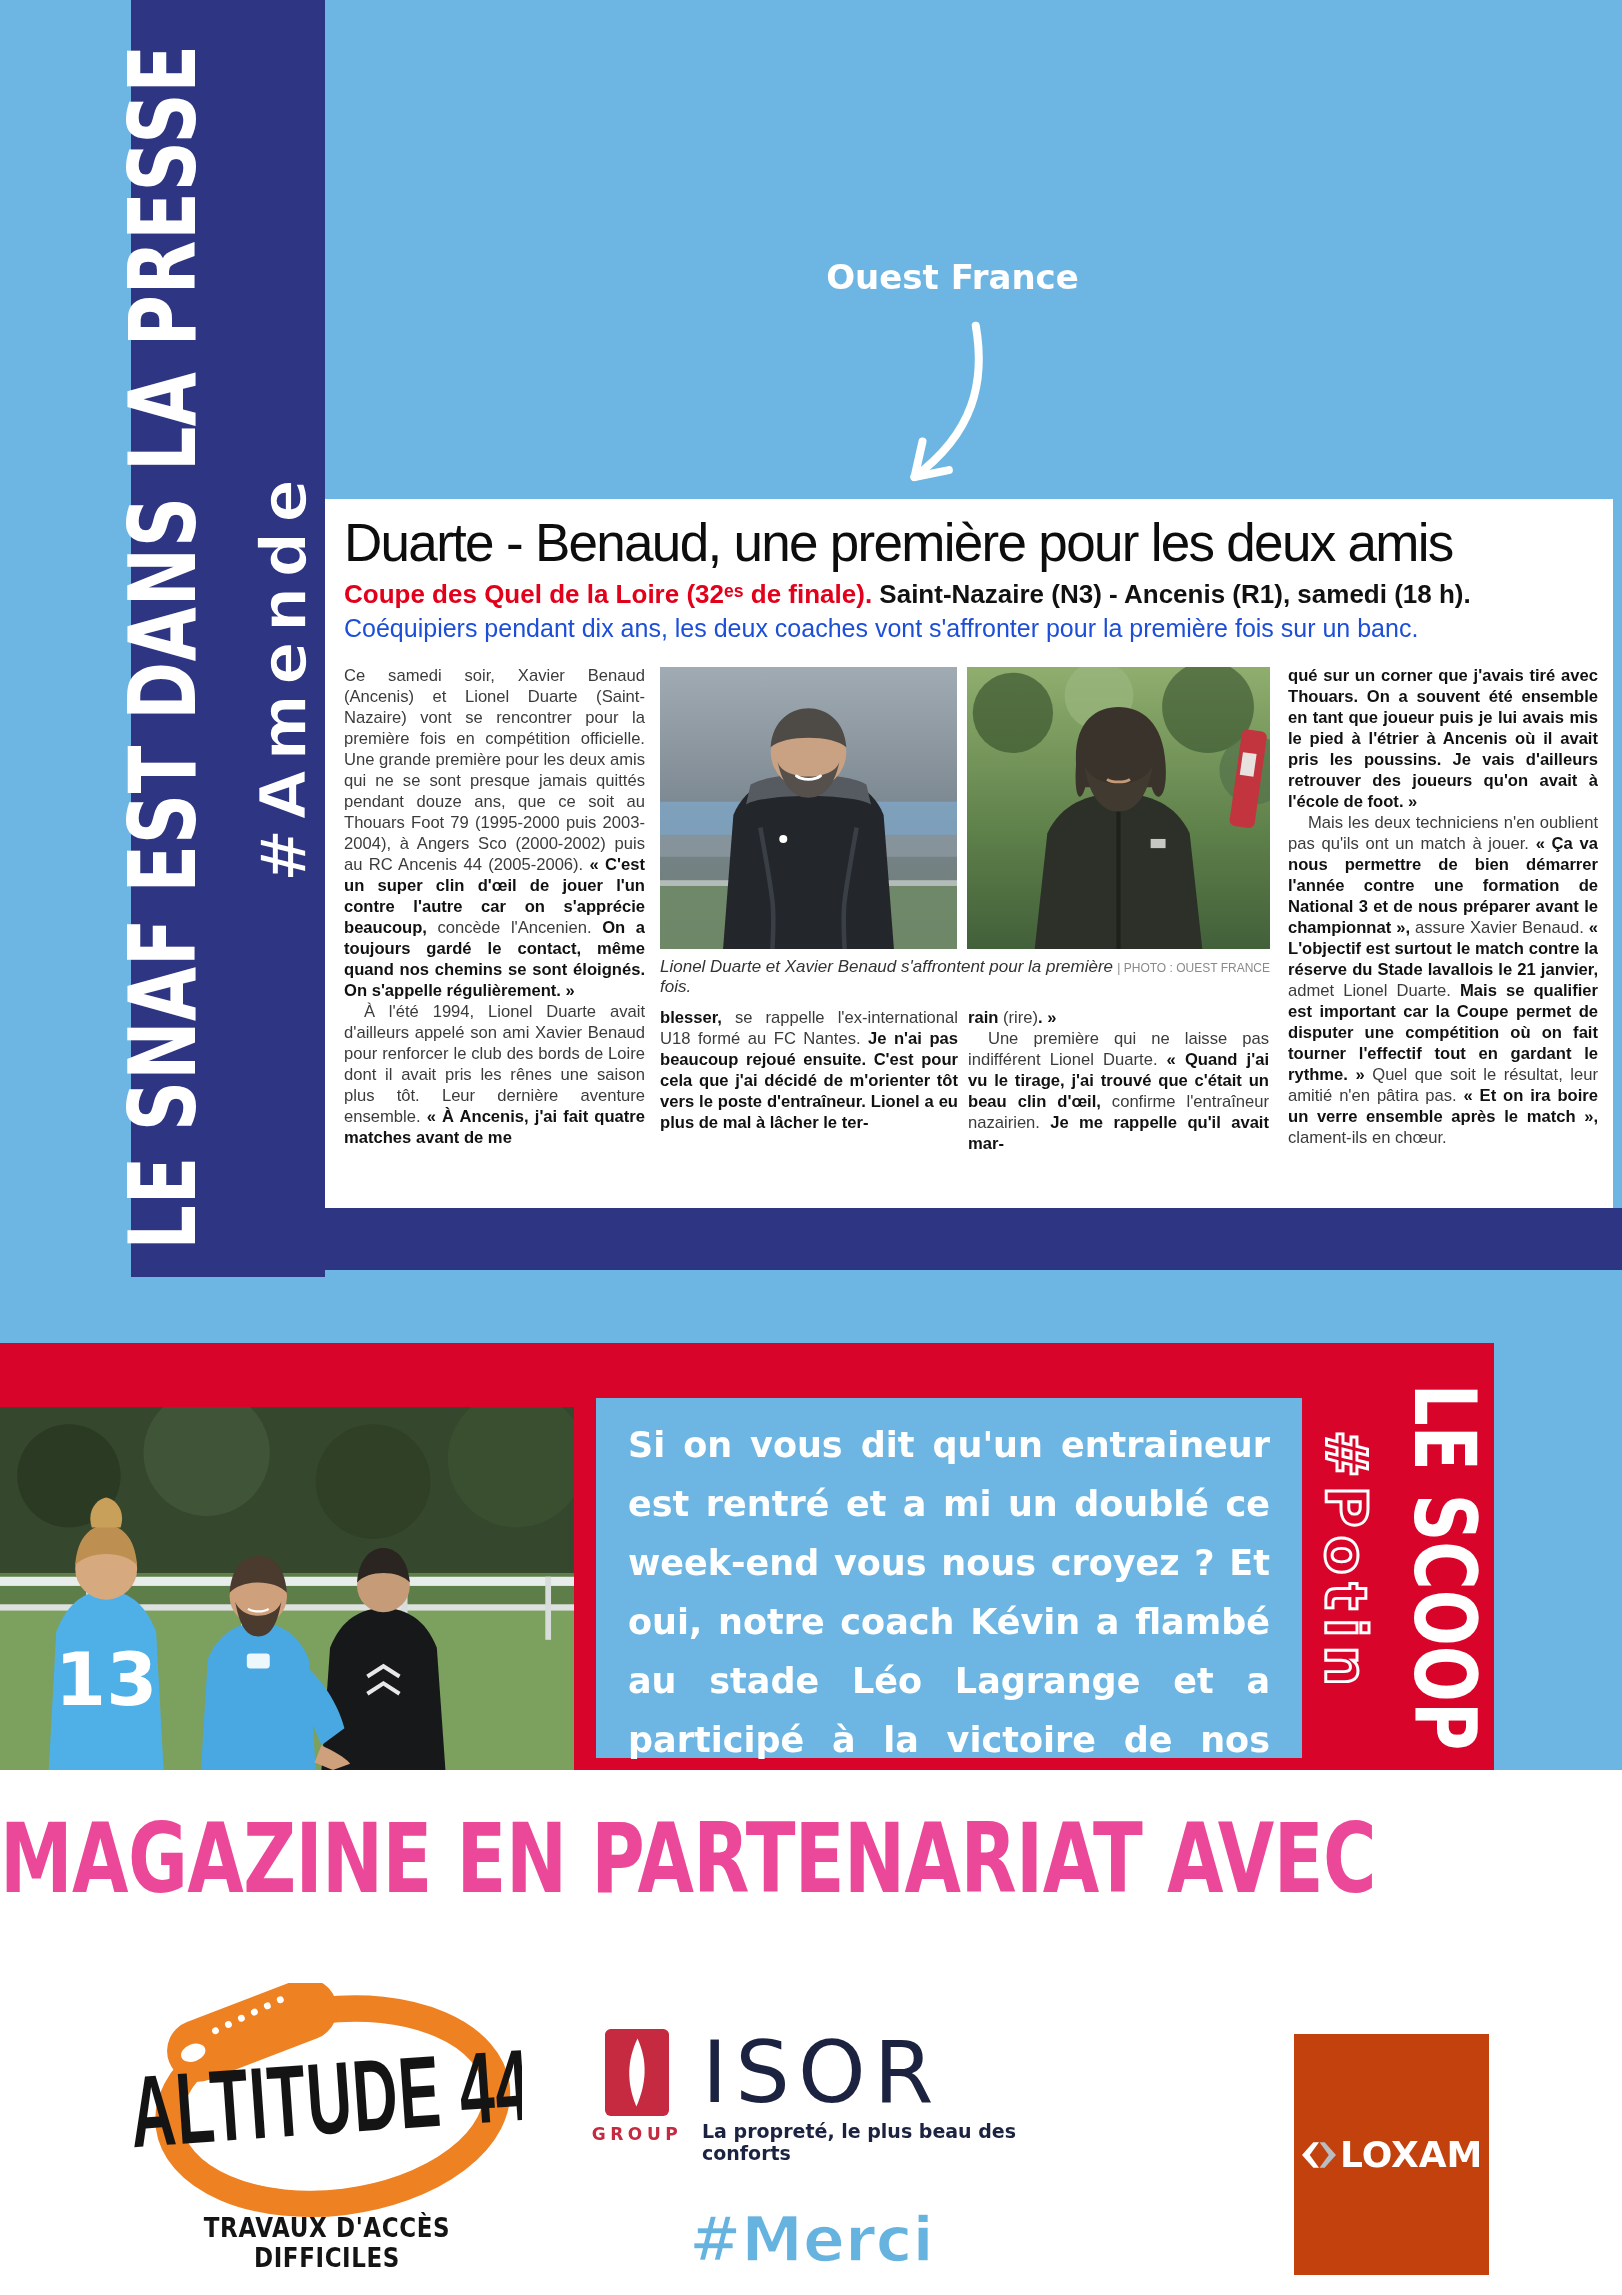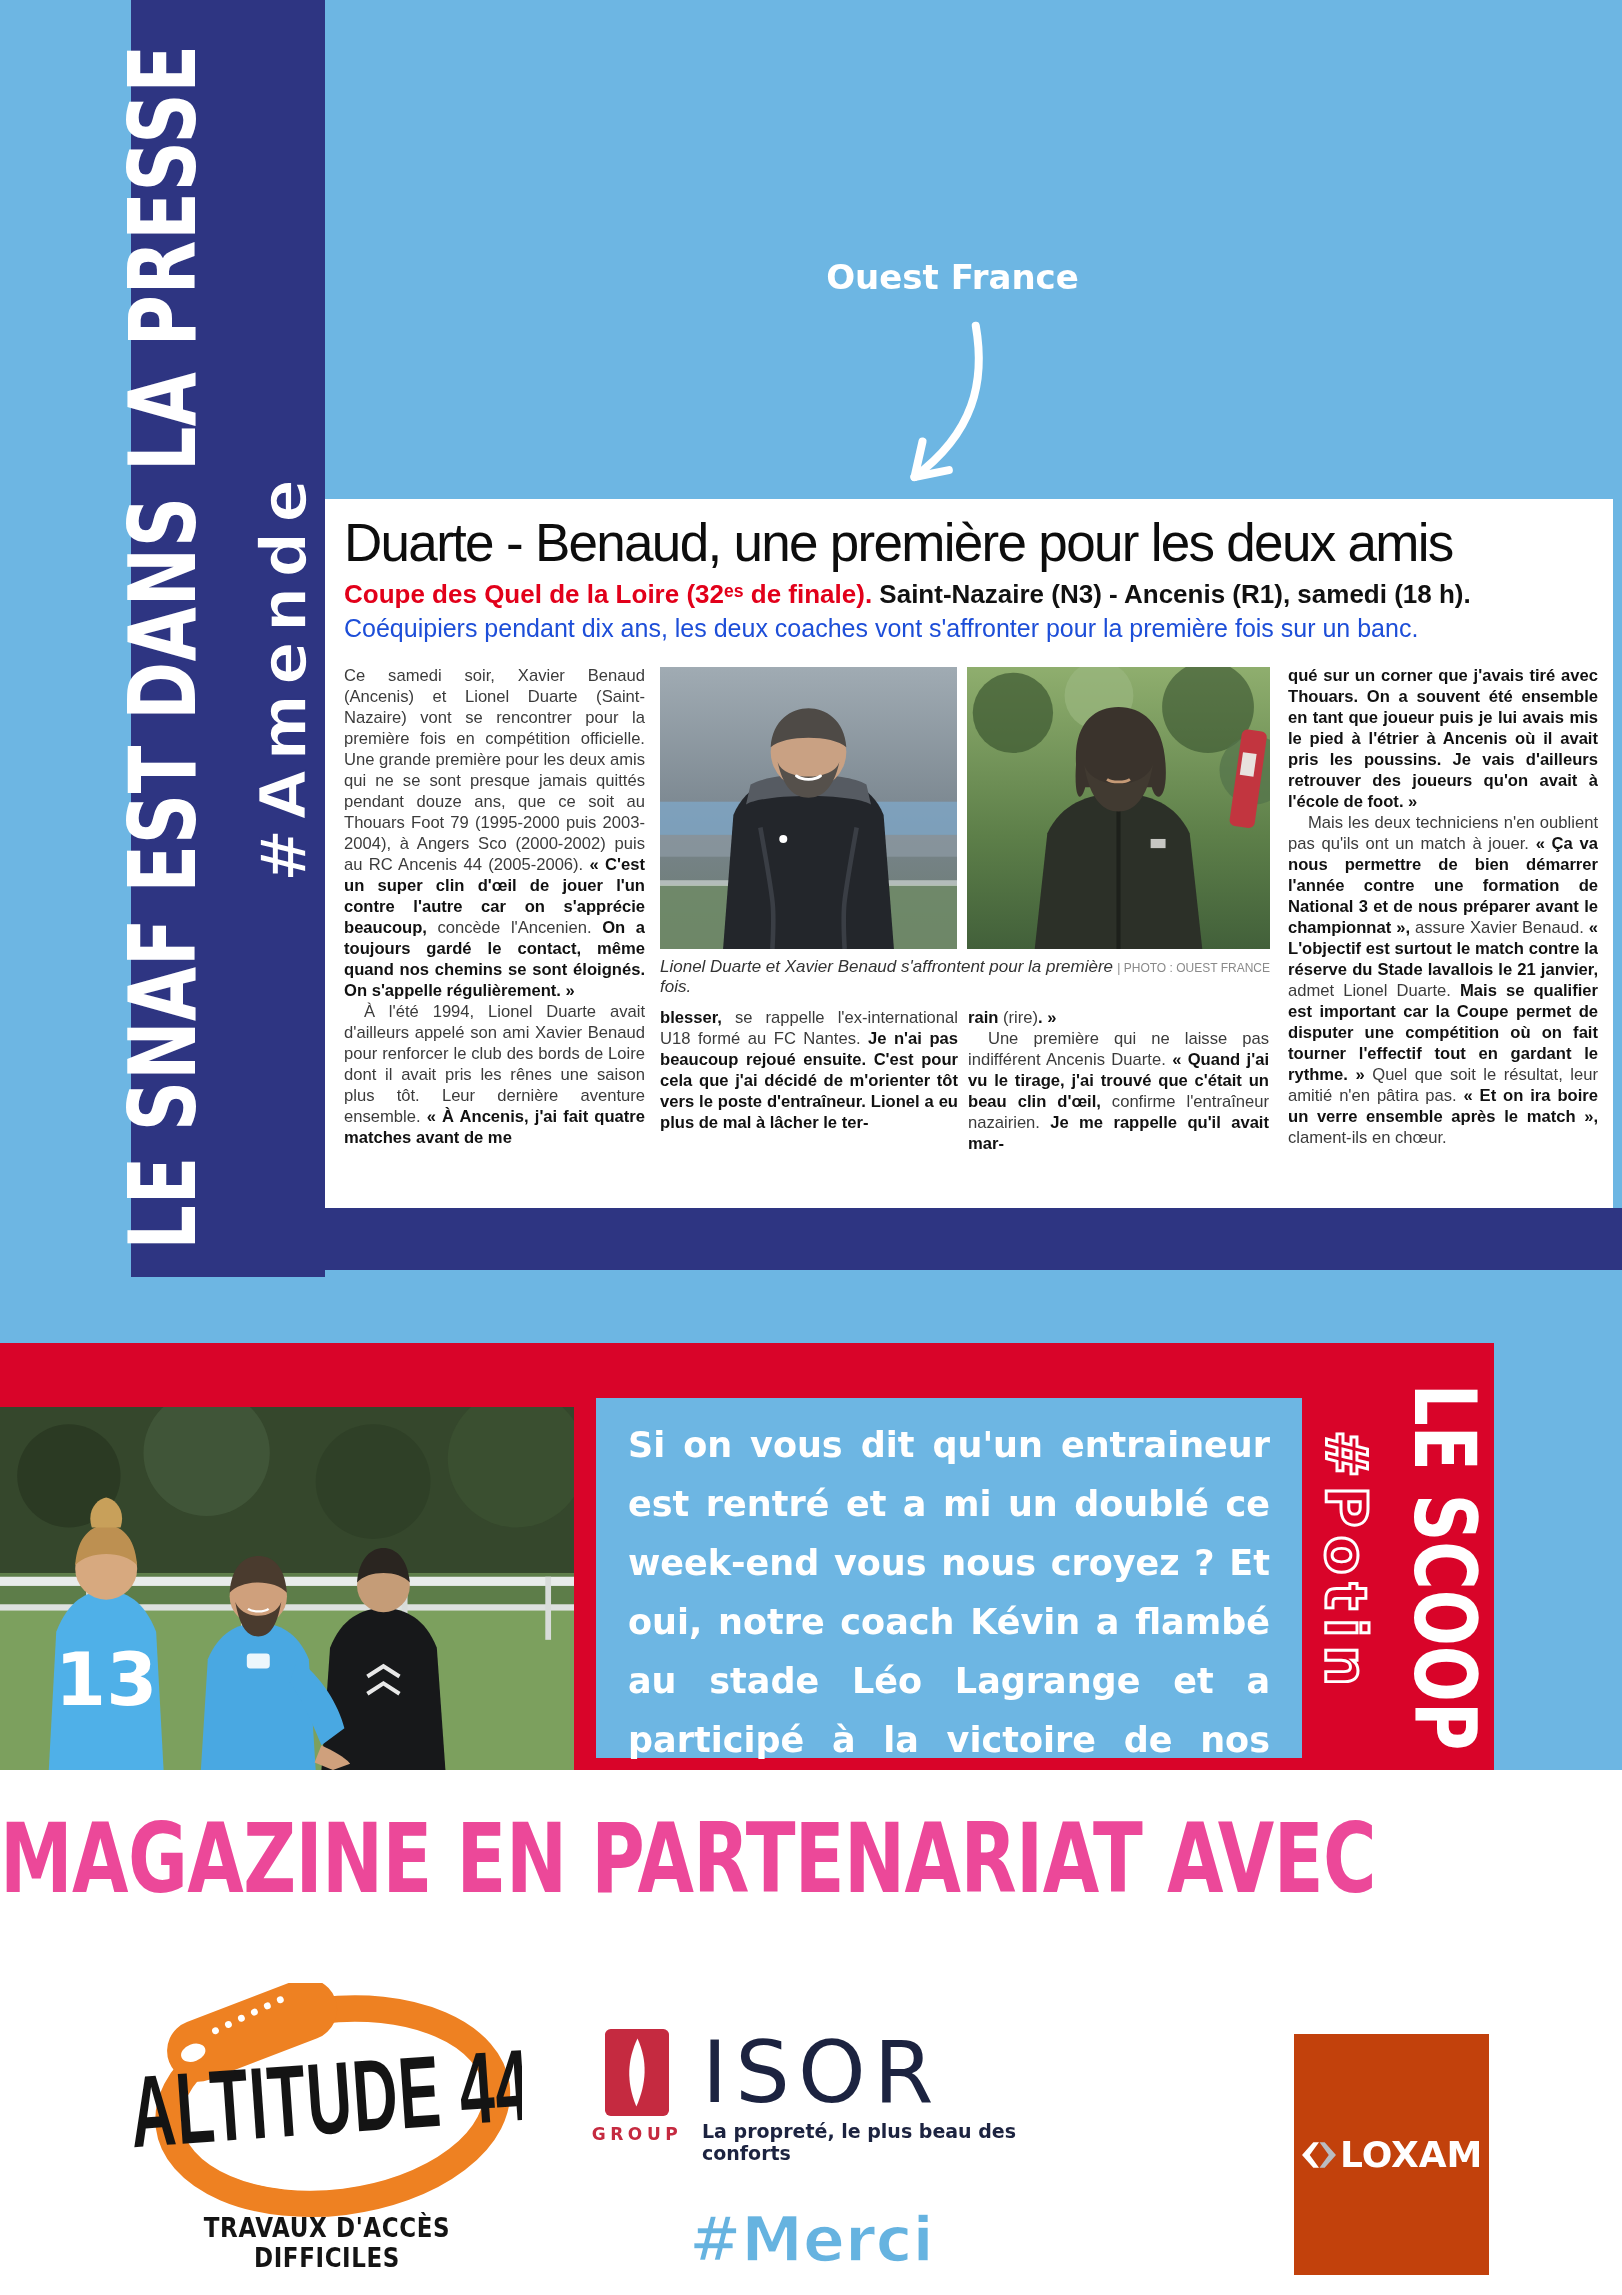--- a/index.html
+++ b/index.html
@@ -157,21 +157,21 @@
   <div class="caption">
     <span class="cap-text">Lionel Duarte et Xavier Benaud s'affrontent pour la première fois.</span>
     <span class="credit">| PHOTO : OUEST FRANCE</span>
   </div>
 
   <div class="col col2">
       <div class="para"><span class="b">blesser, </span><span>se rappelle l'ex-international U18 formé au FC Nantes. </span><span class="b">Je n'ai pas beaucoup rejoué ensuite. C'est pour cela que j'ai décidé de m'orienter tôt vers le poste d'entraîneur. Lionel a eu plus de mal à lâcher le ter-</span></div>
     </div>
   <div class="col col3">
       <div class="para"><span class="b">rain </span><span>(rire)</span><span class="b">. »</span></div>
-      <div class="para indent"><span>Une première qui ne laisse pas indifférent Ancenis Duarte. </span><span class="b">« Quand j'ai vu le tirage, j'ai trouvé que c'était un beau clin d'œil, </span><span>confirme l'entraîneur nazairien. </span><span class="b">Je me rappelle qu'il avait mar-</span></div>
+      <div class="para indent"><span>Une première qui ne laisse pas indifférent Lionel Duarte. </span><span class="b">« Quand j'ai vu le tirage, j'ai trouvé que c'était un beau clin d'œil, </span><span>confirme l'entraîneur nazairien. </span><span class="b">Je me rappelle qu'il avait mar-</span></div>
     </div>
   <div class="col col4">
       <div class="para"><span class="b">qué sur un corner que j'avais tiré avec Thouars. On a souvent été ensemble en tant que joueur puis je lui avais mis le pied à l'étrier à Ancenis où il avait pris les poussins. Je vais d'ailleurs retrouver des joueurs qu'on avait à l'école de foot. »</span></div>
       <div class="para indent"><span>Mais les deux techniciens n'en oublient pas qu'ils ont un match à jouer. </span><span class="b">« Ça va nous permettre de bien démarrer l'année contre une formation de National 3 et de nous préparer avant le championnat », </span><span>assure Xavier Benaud. </span><span class="b">« L'objectif est surtout le match contre la réserve du Stade lavallois le 21 janvier, </span><span>admet Lionel Duarte. </span><span class="b">Mais se qualifier est important car la Coupe permet de disputer une compétition où on fait tourner l'effectif tout en gardant le rythme. »</span><span> Quel que soit le résultat, leur amitié n'en pâtira pas. </span><span class="b">« Et on ira boire un verre ensemble après le match », </span><span>clament-ils en chœur.</span></div>
     </div>
 </div>
 
 <div class="abs dark-bar"></div>
 
 <div class="abs red-band"></div>

